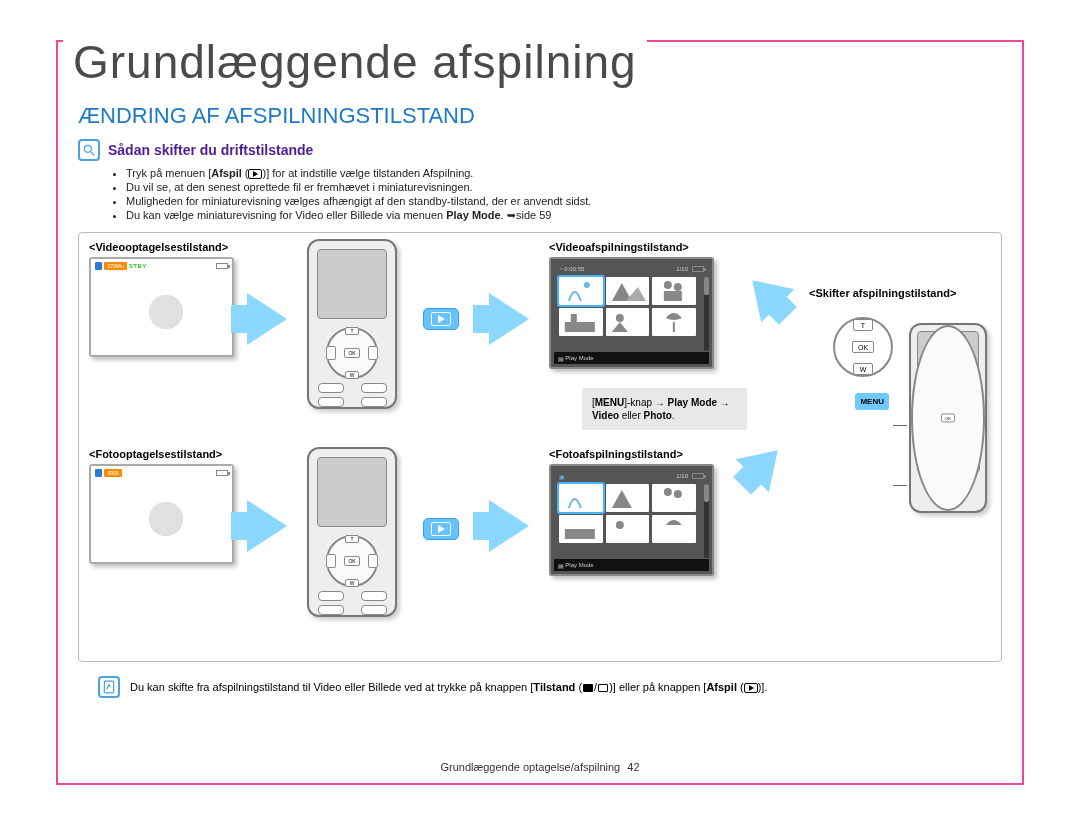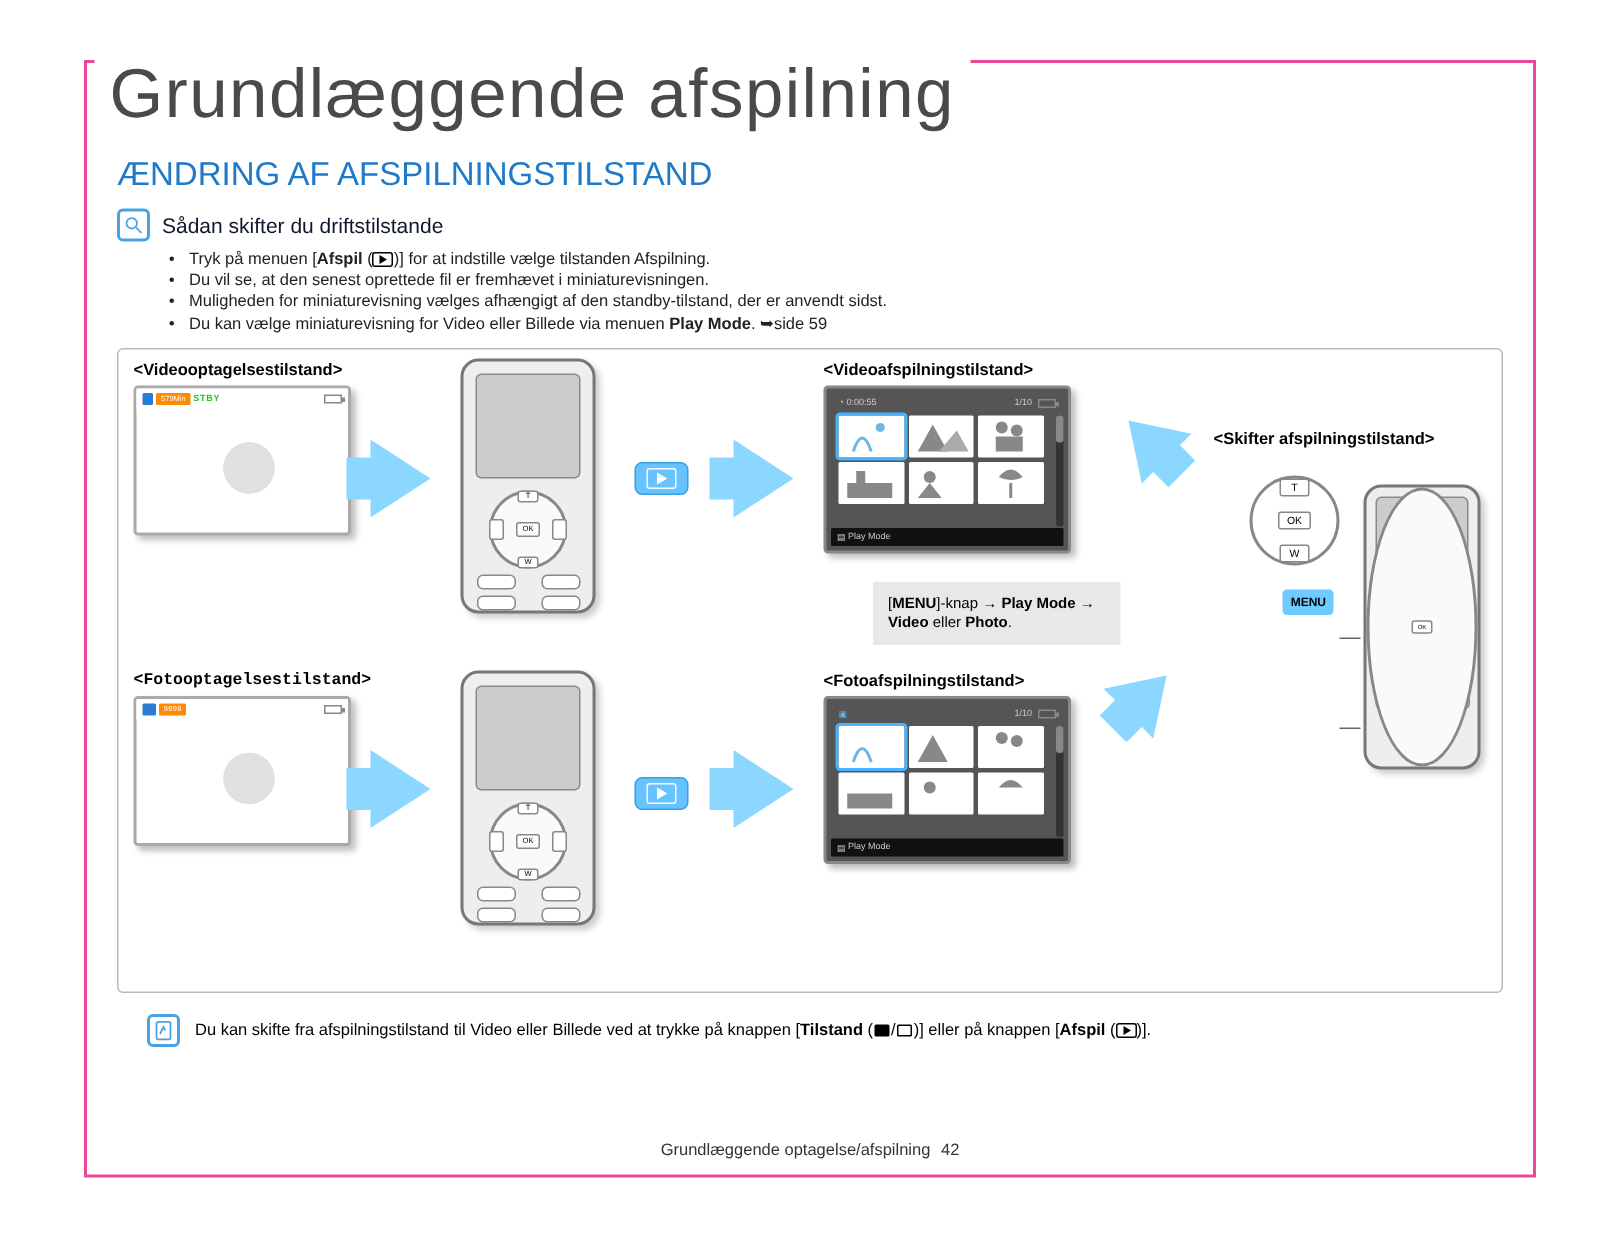--- a/index.html
+++ b/index.html
@@ -35,21 +35,21 @@
     font-size: 22px;
     font-weight: 400;
     margin: 2px 0 10px;
   }
   .subhead-row { display: flex; align-items: center; margin-bottom: 6px; }
   .magnify-icon {
     width: 22px; height: 22px; border: 2px solid #4aa3e0; border-radius: 4px;
     display: inline-flex; align-items: center; justify-content: center; margin-right: 8px;
   }
   .magnify-icon svg { width: 14px; height: 14px; }
-  .subhead { color: #0f172a; font-weight: normal; font-size: 14px; }
+  .subhead { color: #4c1d95; font-weight: bold; font-size: 14px; }
   .bullets { margin: 0 0 10px 48px; padding: 0; font-size: 11px; color: #222; }
   .bullets li { list-style: disc; margin-bottom: 2px; }
   .play-glyph {
     display: inline-block; width: 14px; height: 10px;
     border: 1px solid #000; border-radius: 2px; vertical-align: middle;
     position: relative;
   }
   .play-glyph::after {
     content: ""; position: absolute; left: 4px; top: 1px;
     border-left: 5px solid #000; border-top: 3.5px solid transparent; border-bottom: 3.5px solid transparent;
@@ -187,21 +187,21 @@
         <div class="sk-band">
           <span class="badge blue">&nbsp;</span>
           <span class="badge">579Min</span>
           <span class="stby">STBY</span>
           <span class="batt"></span>
         </div>
         <div class="skateboarder"></div>
       </div>
     </div>
 
-    <div class="col" style="left:10px; top:215px;font-family:Liberation Mono, monospace;">
+    <div class="col" style="left:10px; top:215px;">
       <div class="label">&lt;Fotooptagelsestilstand&gt;</div>
       <div class="screen">
         <div class="sk-band">
           <span class="badge blue">&nbsp;</span>
           <span class="badge">9999</span>
           <span class="batt"></span>
         </div>
         <div class="skateboarder"></div>
       </div>
     </div>

